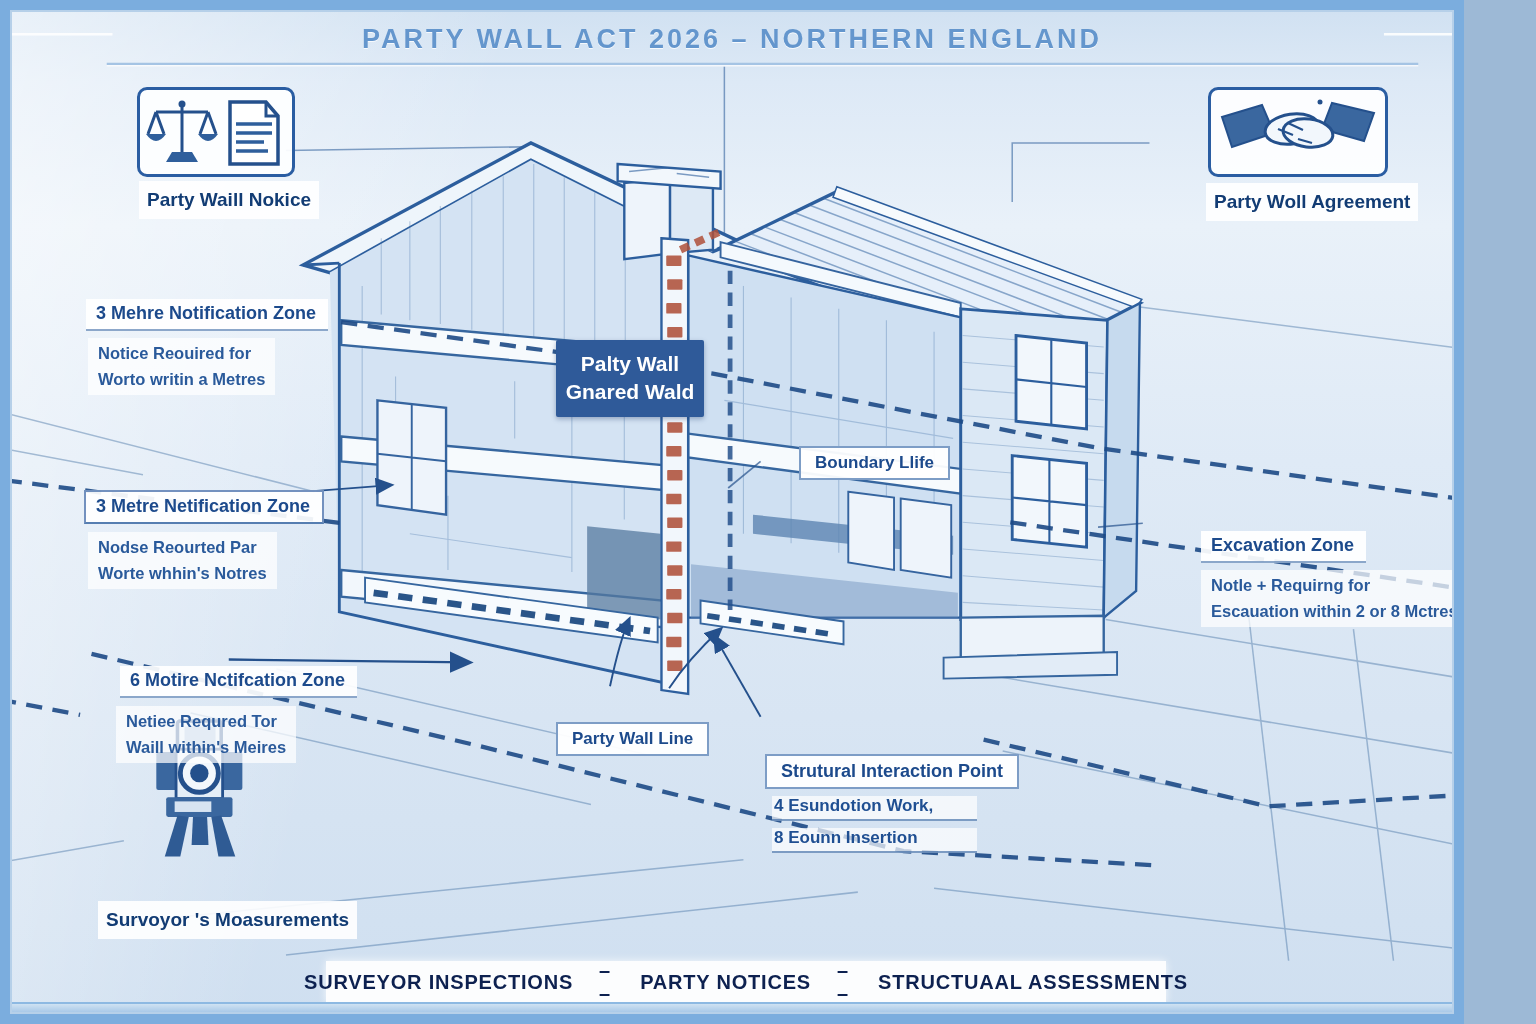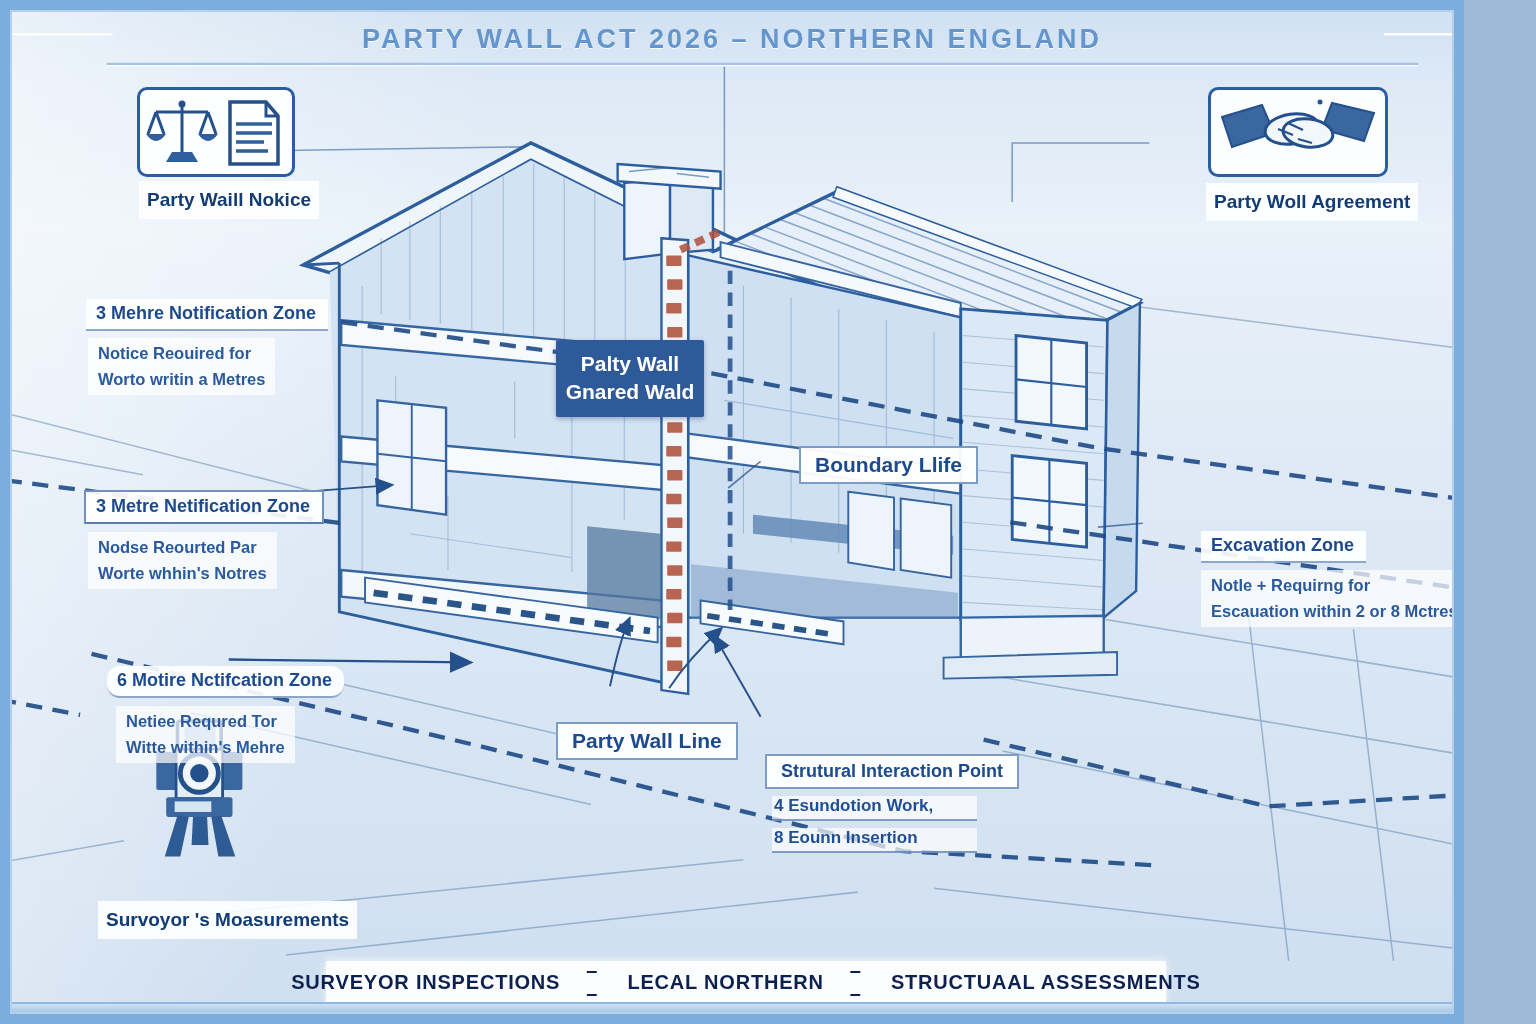--- a/index.html
+++ b/index.html
@@ -28,21 +28,21 @@
   .badge-box{position:absolute;background:rgba(253,254,255,.95);border:3px solid #2a5da2;border-radius:10px;
     display:flex;align-items:center;justify-content:center;}
   .badge-label{position:absolute;font-size:19px;font-weight:bold;color:#123c74;
     background:rgba(255,255,255,.9);padding:8px 8px;white-space:nowrap;}
   .ann-head{position:absolute;font-size:18px;font-weight:bold;color:#1c4a8c;
     background:rgba(255,255,255,.92);padding:4px 12px 5px 10px;white-space:nowrap;
     border-bottom:2px solid rgba(45,95,158,.55);}
   .ann-head.boxed{border:2px solid rgba(70,110,170,.75);border-bottom:2px solid rgba(45,95,158,.8);}
   .ann-body{position:absolute;font-size:16.5px;font-weight:600;color:#2a5a9b;line-height:1.55;
     background:rgba(255,255,255,.72);padding:3px 10px;white-space:nowrap;}
-  .tag-box{position:absolute;font-size:21px;font-weight:bold;color:#1c4a8c;background:rgba(255,255,255,.95);
+  .tag-box{position:absolute;font-size:17px;font-weight:bold;color:#1c4a8c;background:rgba(255,255,255,.95);
     border:2px solid #7d9dc6;padding:5px 14px;white-space:nowrap;}
   .pw-box{position:absolute;width:148px;background:#2f5a99;color:#ffffff;text-align:center;
     font-size:21px;font-weight:bold;line-height:1.35;padding:10px 8px;border-radius:2px;
     box-shadow:0 2px 5px rgba(20,50,100,.35);}
   .struct-item{position:absolute;font-size:17px;font-weight:600;color:#1f4f92;background:rgba(255,255,255,.7);
     padding:0 6px 3px 2px;border-bottom:2px solid rgba(45,95,158,.6);white-space:nowrap;min-width:205px;}
   .legend{position:absolute;left:326px;top:961px;width:840px;height:42px;
     background:rgba(255,255,255,.93);display:flex;align-items:center;justify-content:center;gap:26px;
     box-shadow:0 0 8px rgba(255,255,255,.8);}
   .legend .item{font-size:20px;font-weight:bold;color:#0d2150;letter-spacing:.8px;white-space:nowrap;}
@@ -305,24 +305,24 @@
     <span>Notice Reouired for</span><br>
     <span>Worto writin a Metres</span>
   </div>
 
   <div class="ann-head boxed" style="left:84px;top:490px;">3 Metre Netification Zone</div>
   <div class="ann-body" style="left:88px;top:532px;">
     <span>Nodse Reourted Par</span><br>
     <span>Worte whhin's Notres</span>
   </div>
 
-  <div class="ann-head" style="left:107px;top:666px;border-radius:13px;">6 Motire Nctifcation Zone</div>
+  <div class="ann-head" style="left:120px;top:666px;">6 Motire Nctifcation Zone</div>
   <div class="ann-body" style="left:116px;top:706px;">
     <span>Netiee Requred Tor</span><br>
-    <span>Witte within's Mehre</span>
+    <span>Waill within's Meires</span>
   </div>
 
   <div class="pw-box" style="left:556px;top:340px;">
     <span>Palty Wall</span><br>
     <span>Gnared Wald</span>
   </div>
 
   <div class="tag-box" style="left:799px;top:446px;">Boundary Llife</div>
 
   <div class="ann-head" style="left:1201px;top:531px;">Excavation Zone</div>
@@ -335,20 +335,20 @@
 
   <div class="tag-box" style="left:765px;top:754px;font-size:18px;">Strutural Interaction Point</div>
   <div class="struct-item" style="left:772px;top:796px;">4 Esundotion Work,</div>
   <div class="struct-item" style="left:772px;top:828px;">8 Eounn Insertion</div>
 
   <div class="badge-label" style="left:98px;top:901px;font-size:19px;">Survoyor 's Moasurements</div>
 
   <div class="legend">
     <span class="item">SURVEYOR INSPECTIONS</span>
     <span class="sep">– –</span>
-    <span class="item">LECAL NORTHERN</span>
+    <span class="item">PARTY NOTICES</span>
     <span class="sep">– –</span>
     <span class="item">STRUCTUAAL ASSESSMENTS</span>
   </div>
 
   <div class="bottom-band"></div>
   <div class="frame"></div>
 </div>
 
 </body></html>

